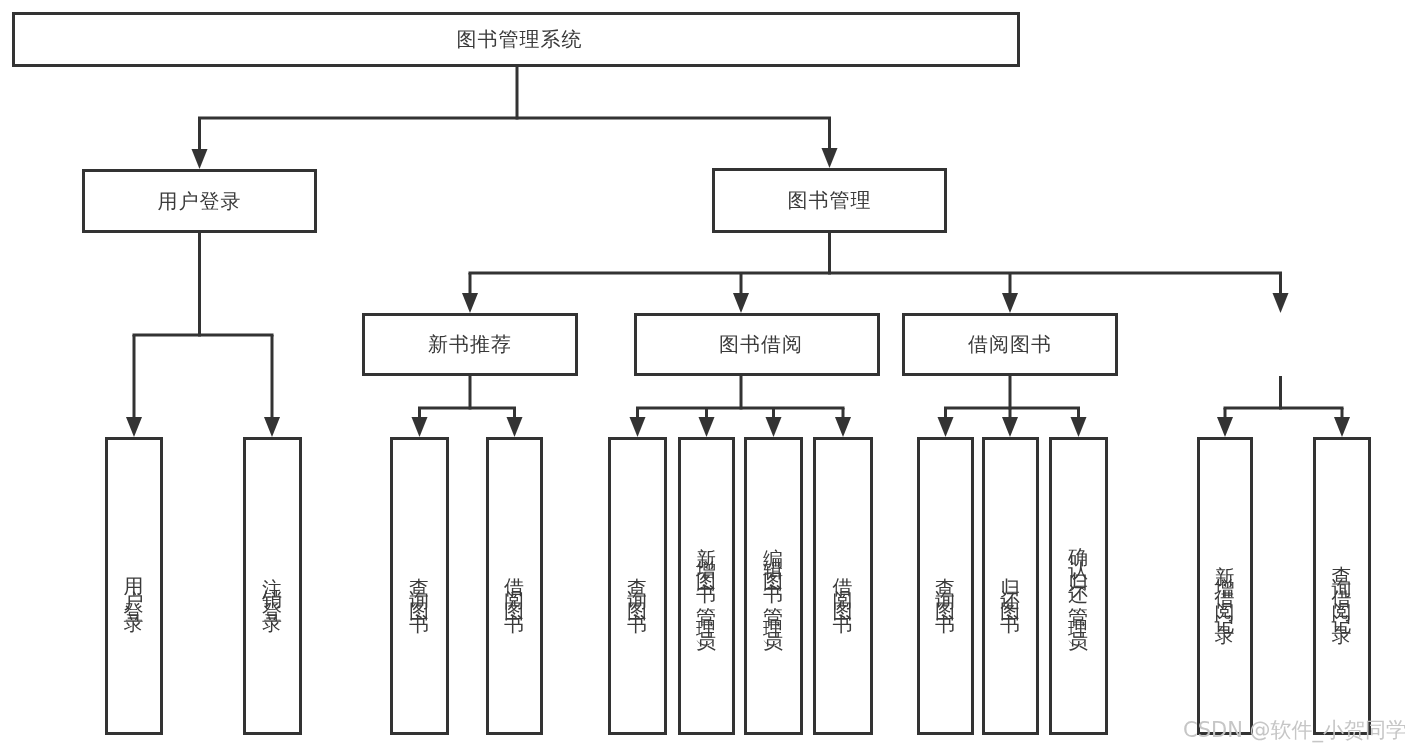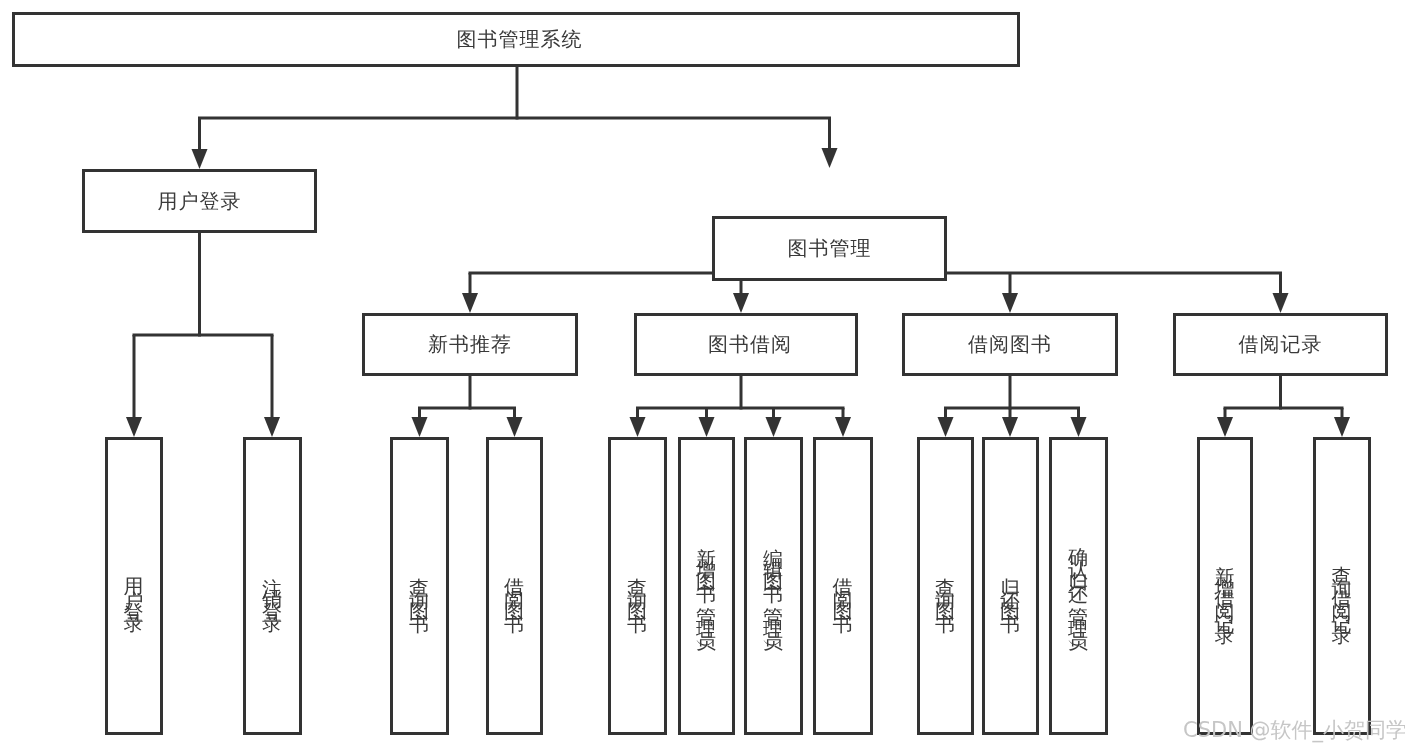--- a/index.html
+++ b/index.html
@@ -113,35 +113,32 @@
     <polygon points="1334,417 1350,417 1342,437"></polygon>
   </svg>
 
   <div class="box" style="left:12px;top:12px;width:1008px;height:55px;padding-left:7px;">
     <span class="h-label">图书管理系统</span>
   </div>
 
   <div class="box" style="left:82px;top:169px;width:235px;height:64px;">
     <span class="h-label">用户登录</span>
   </div>
-  <div class="box" style="left:712px;top:168px;width:235px;height:65px;margin-top:48px;">
+  <div class="box" style="left:712px;top:168px;width:235px;height:65px;">
     <span class="h-label">图书管理</span>
   </div>
 
   <div class="box" style="left:362px;top:313px;width:216px;height:63px;font-family:Liberation Mono, monospace;">
     <span class="h-label">新书推荐</span>
   </div>
-  <div class="box" style="left:634px;top:313px;width:224px;height:63px;padding-left:8px;">
+  <div class="box" style="left:634px;top:313px;width:246px;height:63px;padding-left:8px;">
     <span class="h-label">图书借阅</span>
   </div>
   <div class="box" style="left:902px;top:313px;width:216px;height:63px;">
     <span class="h-label">借阅图书</span>
-  </div>
-  <div class="box" style="left:1173px;top:313px;width:215px;height:63px;">
-    <span class="h-label">借阅记录</span>
   </div>
 
   <div class="box" style="left:105px;top:437px;width:58px;height:298px;">
     <span class="v-label">用户登录</span>
   </div>
   <div class="box" style="left:243px;top:437px;width:59px;height:298px;">
     <span class="v-label">注销登录</span>
   </div>
   <div class="box" style="left:390px;top:437px;width:59px;height:298px;">
     <span class="v-label">查询图书</span>

